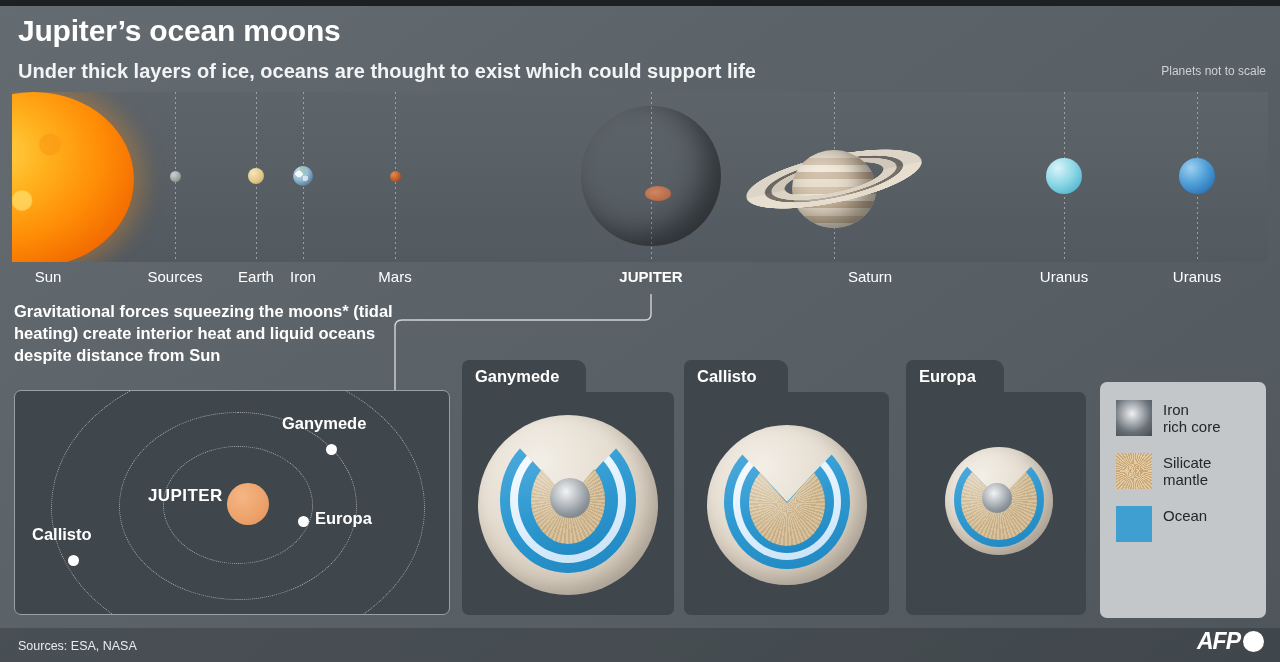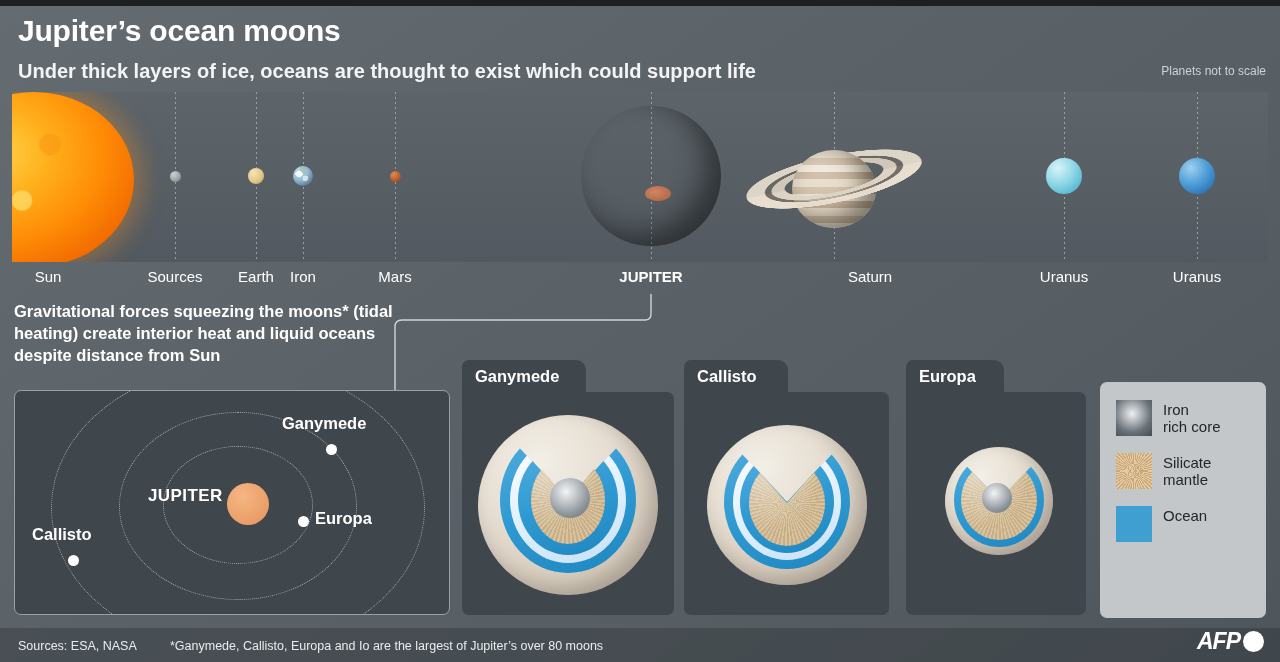--- a/index.html
+++ b/index.html
@@ -358,18 +358,17 @@
       </div>
     </div>
     <div class="legend-row">
       <div class="legend-swatch sw-ocean"></div>
       <div class="legend-text">Ocean</div>
     </div>
   </div>
 
   <div id="footer"></div>
   <div id="src">Sources: ESA, NASA</div>
-  <div id="note">*Ganymede, Callisto, Europa and Io are the largest of Jupiter’s over 80 moons</div>
   <div id="afp">
     <span id="afp-text">AFP</span>
     <span id="afp-dot"></span>
   </div>
 </div>
 
 </body></html>

